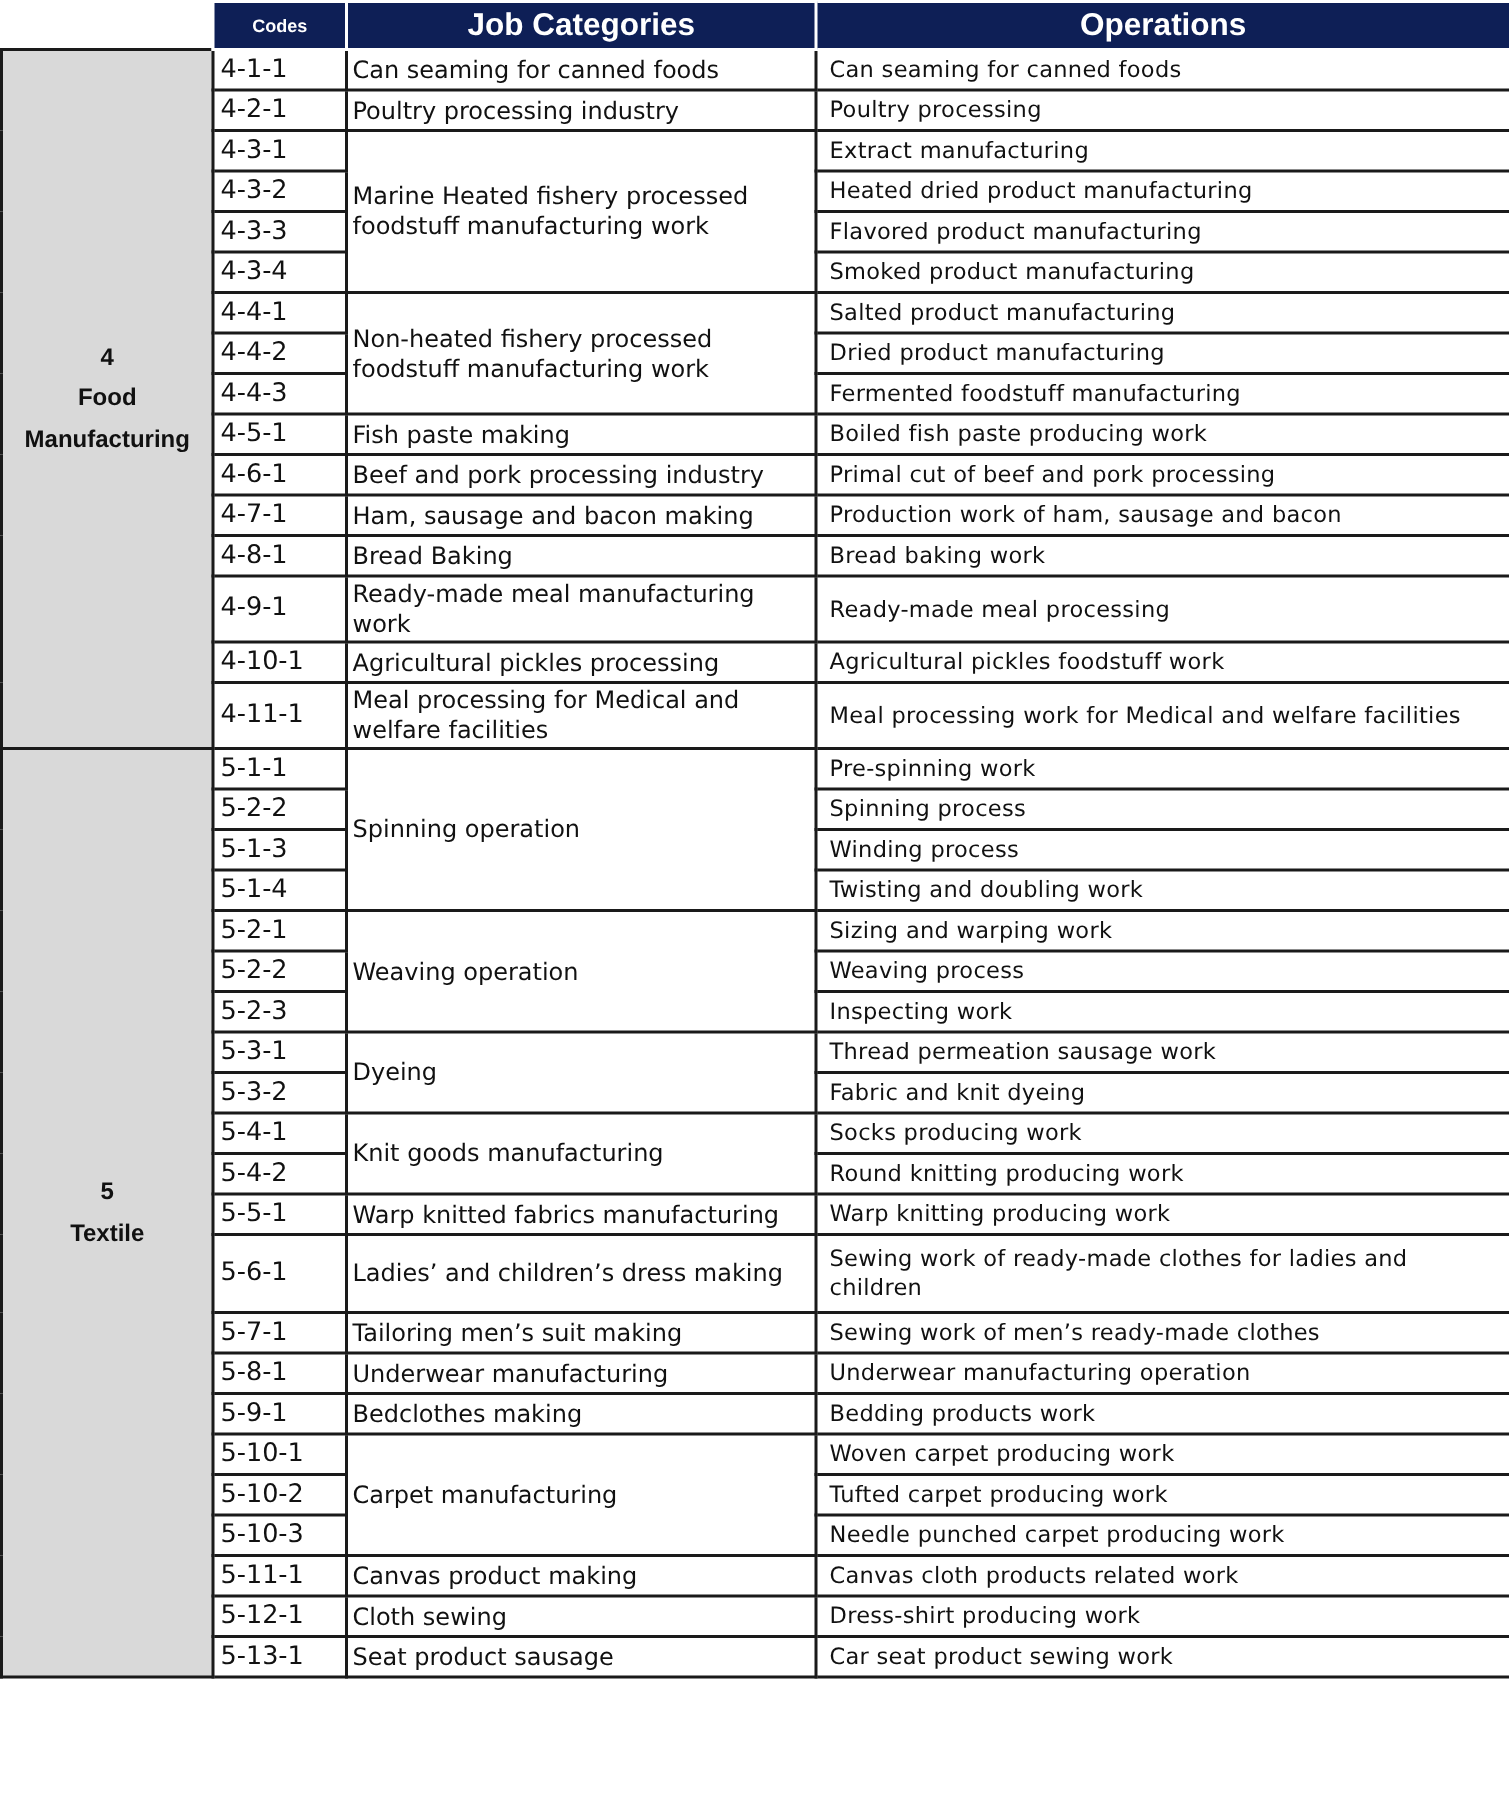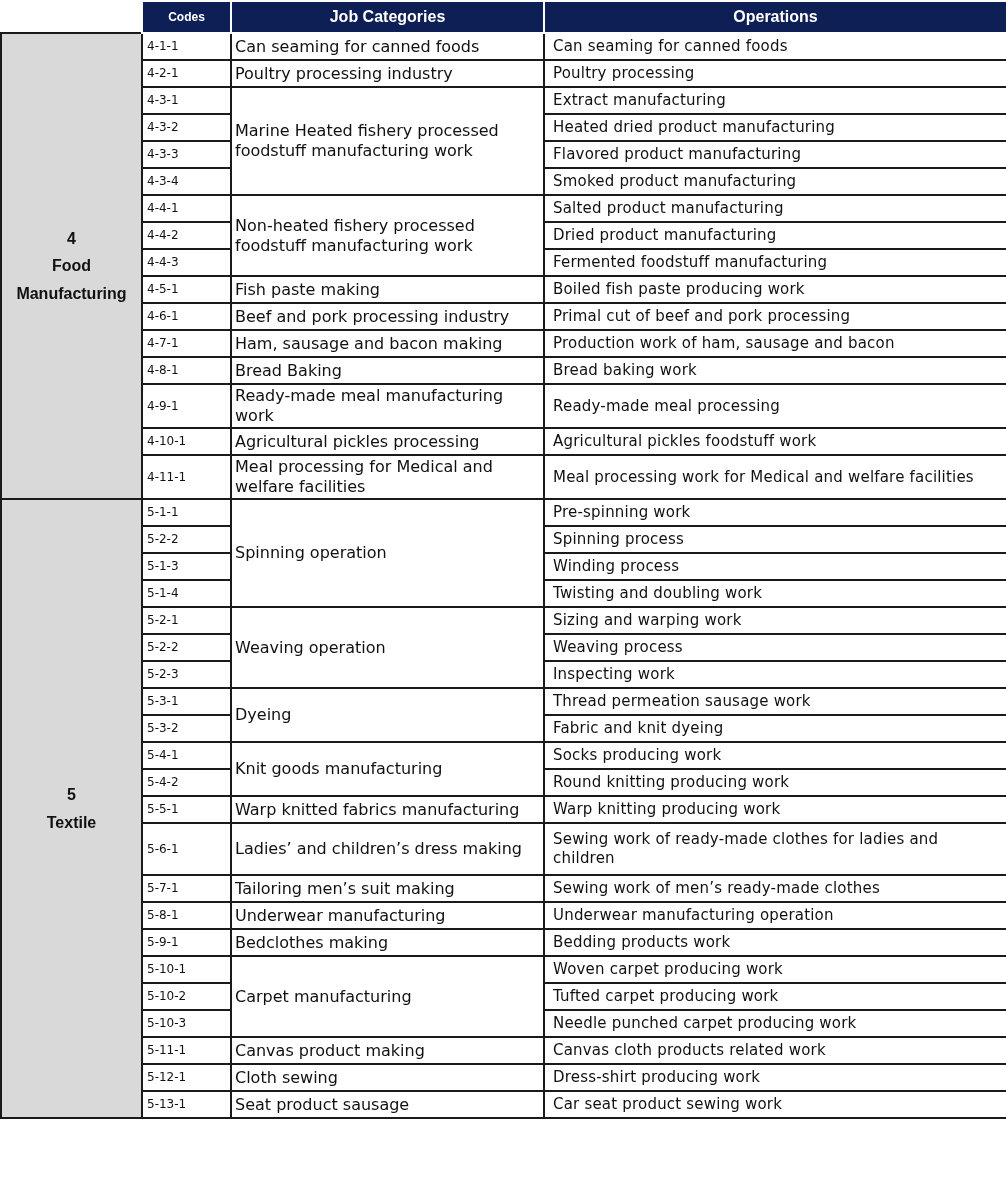--- a/index.html
+++ b/index.html
@@ -14,21 +14,21 @@
   }
   col.c-sec { width: 141px; }
   col.c-code { width: 89px; }
   col.c-job { width: 313px; }
   col.c-op { width: 463px; }
   th {
     background: #0e1f56;
     color: #ffffff;
     font-family: "Liberation Sans", sans-serif;
     font-weight: bold;
-    font-size: 16px;
+    font-size: 21px;
     height: 30px;
     padding: 0;
     border: 2px solid #ffffff;
     text-align: center;
   }
   th.th-code { font-size: 12px; }
   th.th-blank { background: #ffffff; border: none; }
   td {
     border: 2px solid #1a1a1a;
     padding: 0 3px;
@@ -38,21 +38,21 @@
   }
   td.sec {
     background: #d9d9d9;
     text-align: center;
     font-family: "Liberation Sans", sans-serif;
     font-weight: bold;
     font-size: 16px;
     line-height: 1.7;
     border: 2px solid #1a1a1a;
   }
-  td.code { padding-left: 4px; font-size: 12px; }
+  td.code { padding-left: 4px; font-size: 17px; }
   td.job { padding-left: 3px; font-size: 16px; }
   td.op { padding-left: 8px; font-size: 15px; letter-spacing: 0.2px; }
   tr.tall td { height: 42px; }
   tr.tall2 td { height: 50px; }
 </style>
 </head>
 <body>
 
 <table>
   <colgroup>

